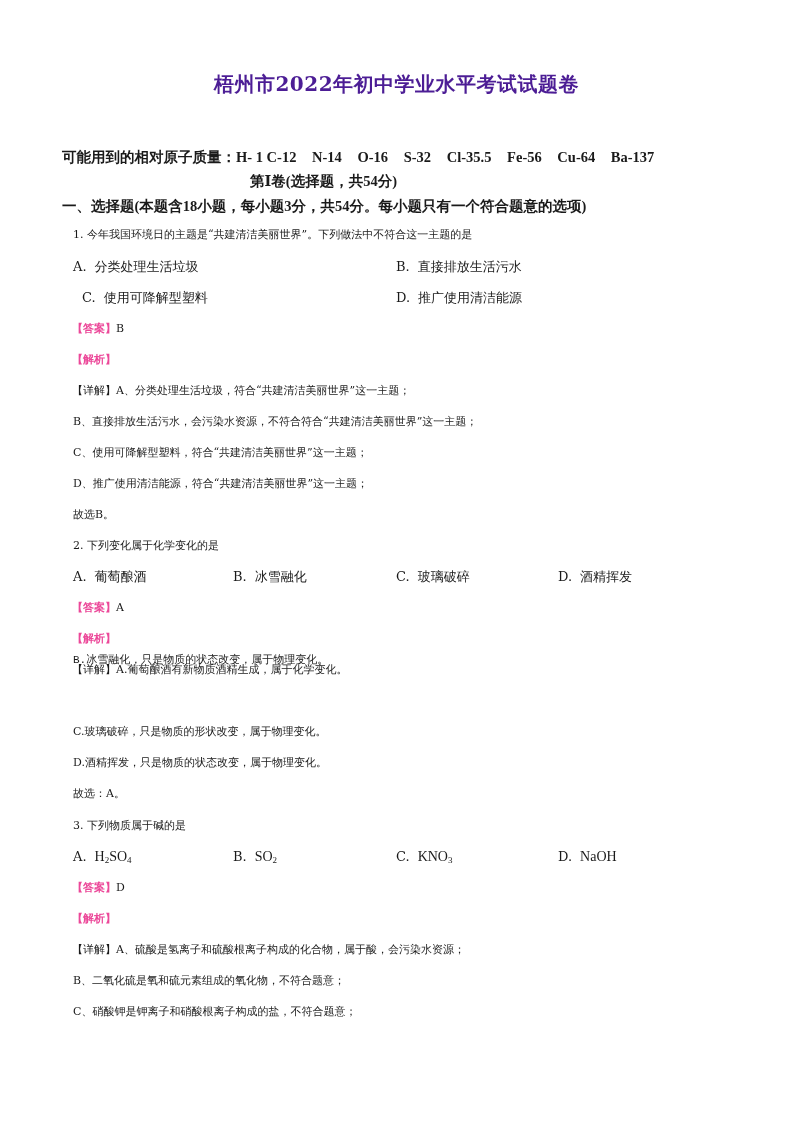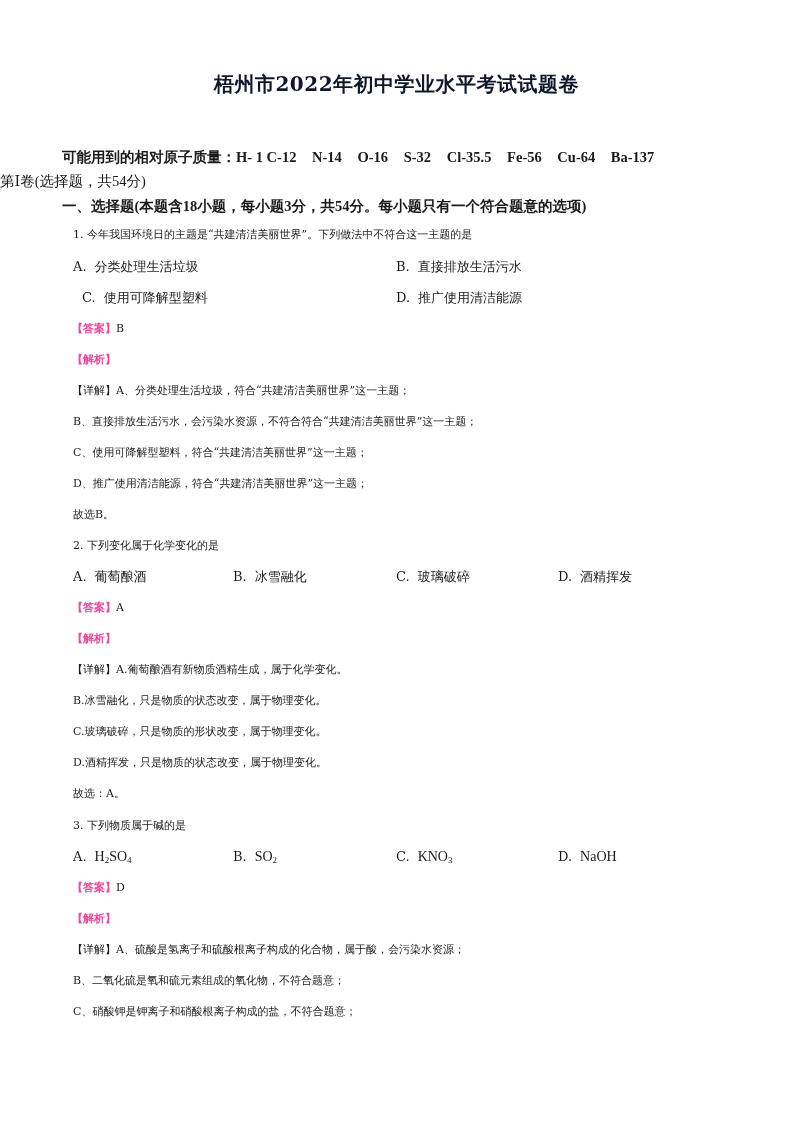--- a/index.html
+++ b/index.html
@@ -20,37 +20,37 @@
       left: 0; top: 0;
       width: 793px;
       height: 1122px;
     }
     .title {
       position: absolute;
       left: 0; width: 793px;
       text-align: center;
       font-weight: bold;
       font-family: "DejaVu Serif", "Liberation Serif", serif;
-      color: #0f172a;
+      color: #4c1d95;
     }
     .t-main { top: 71px; font-size: 20px; letter-spacing: 0.5px; }
     .t-sub  { top: 112px; font-size: 20px; }
     .line {
       position: absolute;
       left: 73px;
       font-size: 11px;
       white-space: nowrap;
       line-height: 16px;
     }
     .bold { font-weight: bold; font-family: "Liberation Serif", "DejaVu Serif", serif; font-size: 14.5px; text-align: right; }
     .center-line {
       position: absolute;
       left: 0; width: 647px;
-      text-align: left;
-      font-weight: normal;
+      text-align: center;
+      font-weight: bold;
       font-size: 14.5px;
       font-family: "Liberation Serif", "DejaVu Serif", serif;
       line-height: 16px;
     }
     .blue { color: #ec4899; font-weight: bold; }
     .opt {
       position: absolute;
       font-size: 13px;
       white-space: nowrap;
       line-height: 16px;
@@ -127,21 +127,21 @@
   </div>
 
   <div class="line" style="top:600px; left:72px;">
     <span class="blue">【答案】</span><span>A</span>
   </div>
   <div class="line blue" style="top:631px; left:72px;">【解析】</div>
 
   <div class="line" style="top:662px; left:72px;">
     <span>【详解】</span><span>A.葡萄酿酒有新物质酒精生成，属于化学变化。</span>
   </div>
-  <div class="line" style="top:693px;">B.冰雪融化，只是物质的状态改变，属于物理变化。</div>
+  <div class="line" style="top:652px;font-family:Liberation Mono, monospace;">B.冰雪融化，只是物质的状态改变，属于物理变化。</div>
   <div class="line" style="top:724px;">C.玻璃破碎，只是物质的形状改变，属于物理变化。</div>
   <div class="line" style="top:755px;">D.酒精挥发，只是物质的状态改变，属于物理变化。</div>
   <div class="line" style="top:786px;">故选：A。</div>
 
   <div class="line" style="top:818px;">3. 下列物质属于碱的是</div>
 
   <div class="opt" style="top:849px; left:73px;">
     <span class="opt-letter">A.</span><span class="formula"><span>H</span><sub>2</sub><span>SO</span><sub>4</sub></span>
   </div>
   <div class="opt" style="top:849px; left:233px;">

